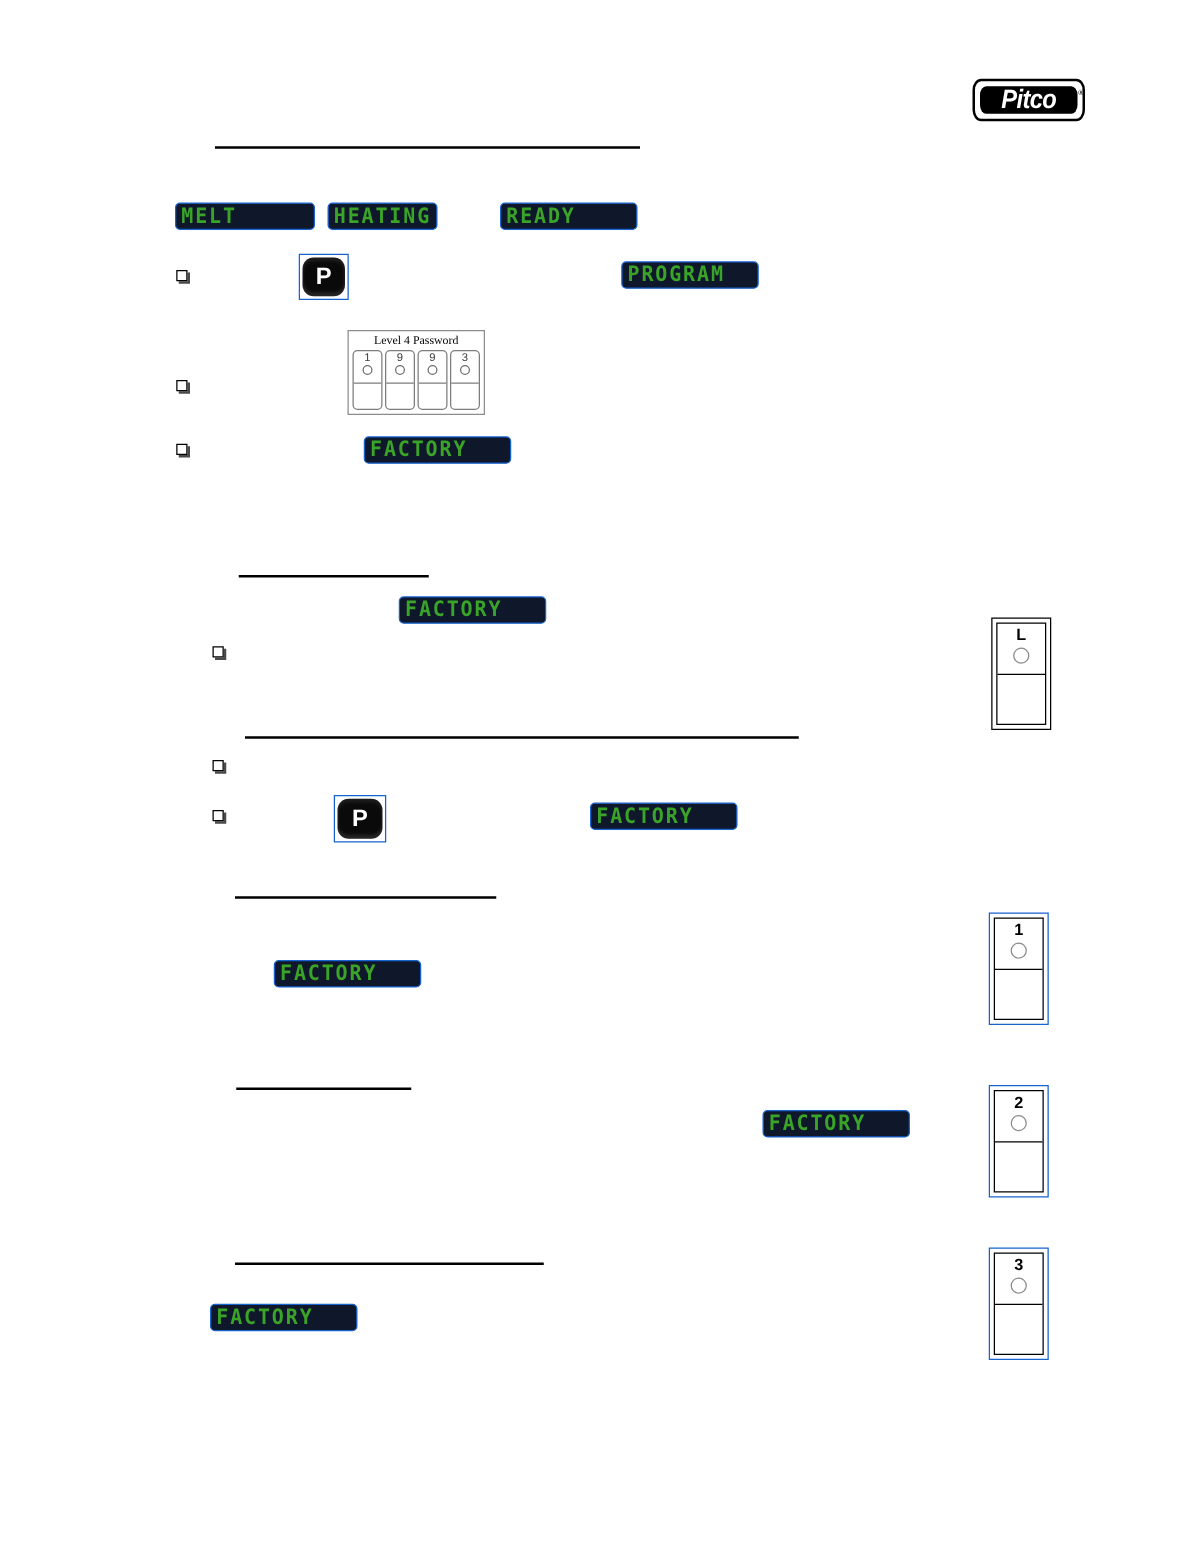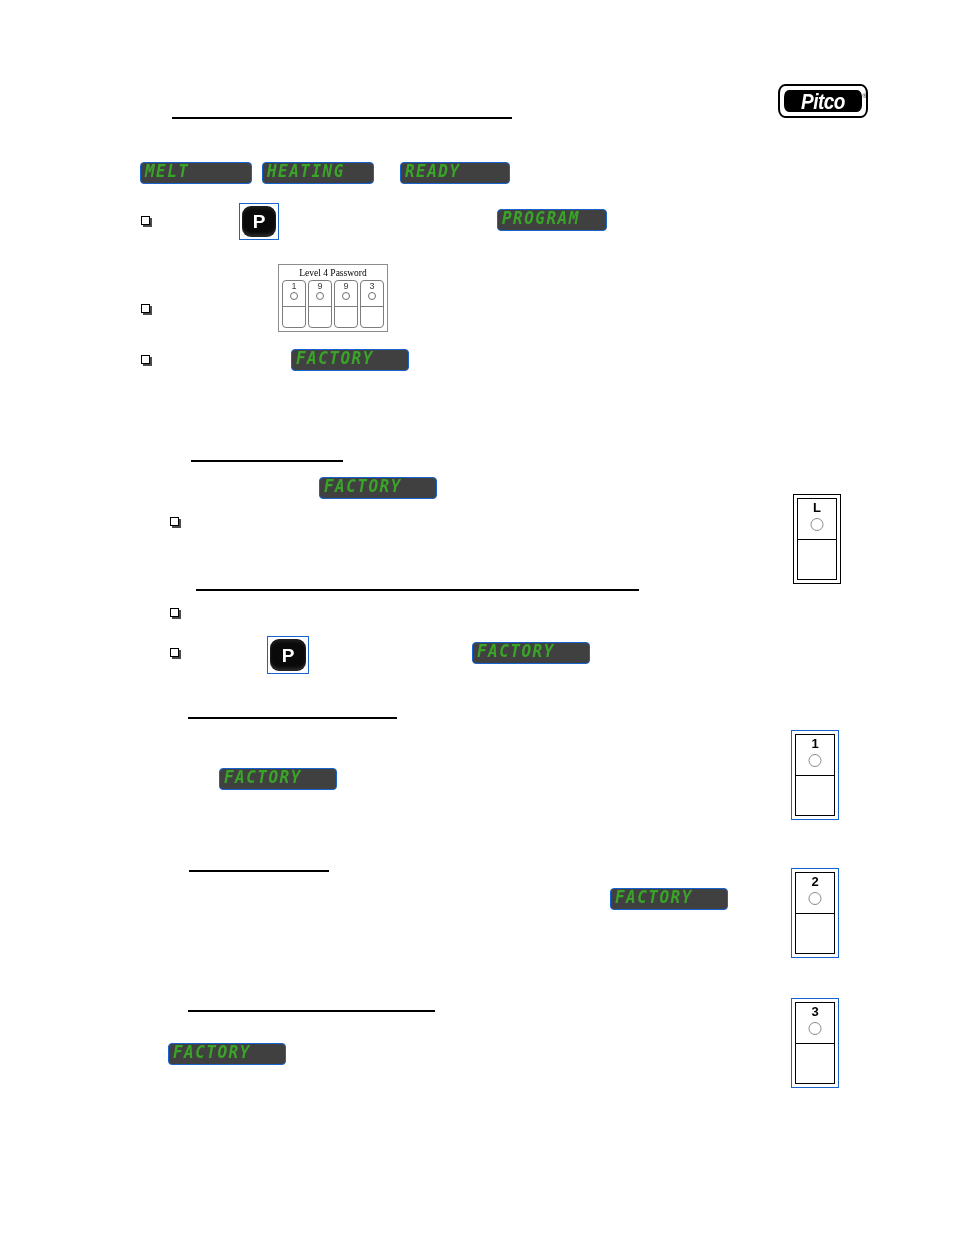--- a/index.html
+++ b/index.html
@@ -17,21 +17,21 @@
     width: 954px;
     height: 1235px;
     background: #ffffff;
     overflow: hidden;
   }
 
   
   .logo-wrap {
     position: absolute;
     left: 778px;
-    top: 84px;
+    top: 63px;
     width: 90px;
     height: 34px;
   }
   .logo-outer {
     position: absolute;
     inset: 0;
     border: 2px solid #000000;
     border-radius: 7px / 9px;
     background: #ffffff;
     box-sizing: border-box;
@@ -83,26 +83,25 @@
     box-sizing: border-box;
     box-shadow: 2px 2px 0 0 #4a4a4a;
   }
 
   
   .lcd {
     position: absolute;
     box-sizing: border-box;
     border: 1.6px solid #1763cf;
     border-radius: 4px;
-    background: #404040;
-    display: flex;
-    align-items: flex-start;
+    background: #0f172a;
+    display: flex;
+    align-items: center;
     padding-left: 4px;
     height: 22px;
-    font-style: italic;
   }
   .lcd .seg {
     color: #3aa428;
     font-family: "DejaVu Sans Mono", monospace;
     font-size: 17px;
     font-weight: bold;
     letter-spacing: 1.6px;
     line-height: 1;
     transform: scaleX(0.94);
     transform-origin: left center;
@@ -279,21 +278,21 @@
       <div class="bullet" style="left: 141px; top: 355px;"></div>
       <div class="bullet" style="left: 170px; top: 517px;"></div>
       <div class="bullet" style="left: 170px; top: 608px;"></div>
       <div class="bullet" style="left: 170px; top: 648px;"></div>
     </div>
 
   <div id="displays-layer">
       <div class="lcd" style="left: 140px; top: 162px; width: 112px;">
         <span class="seg">MELT</span>
       </div>
-      <div class="lcd" style="left: 262px; top: 162px; width: 112px;">
+      <div class="lcd" style="left: 262px; top: 162px; width: 88px;">
         <span class="seg">HEATING</span>
       </div>
       <div class="lcd" style="left: 400px; top: 162px; width: 110px;">
         <span class="seg">READY</span>
       </div>
       <div class="lcd" style="left: 497px; top: 209px; width: 110px;">
         <span class="seg">PROGRAM</span>
       </div>
       <div class="lcd" style="left: 291px; top: 349px; width: 118px;">
         <span class="seg">FACTORY</span>

